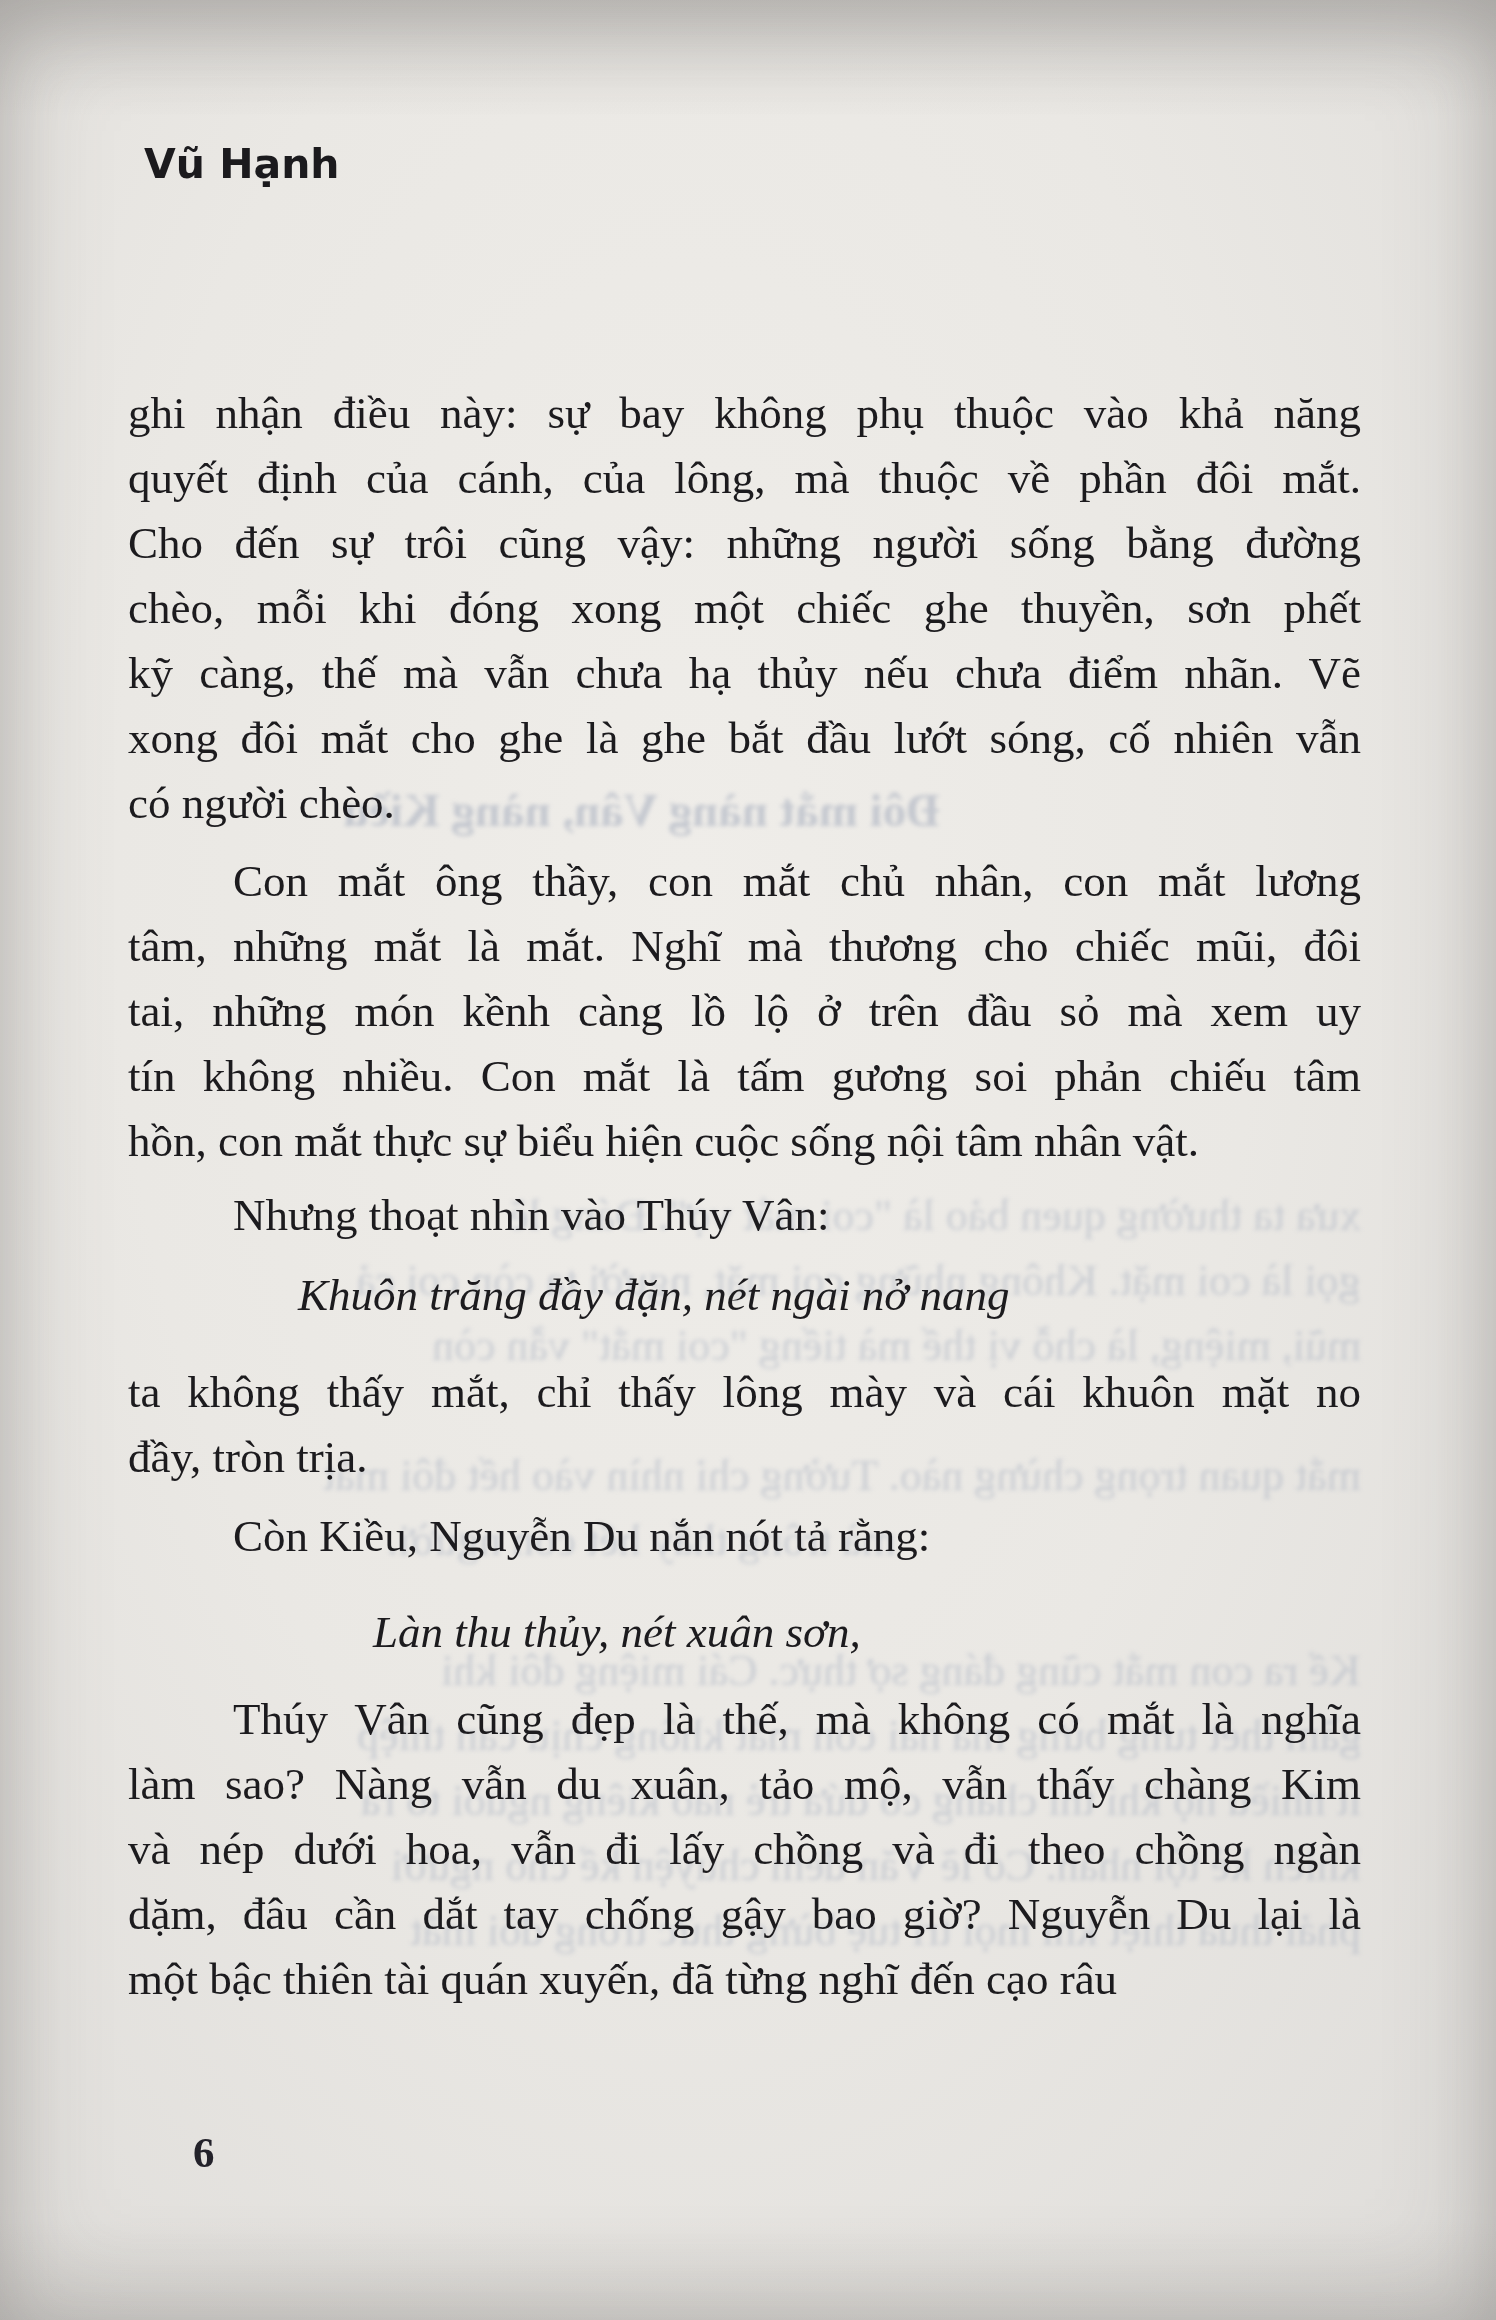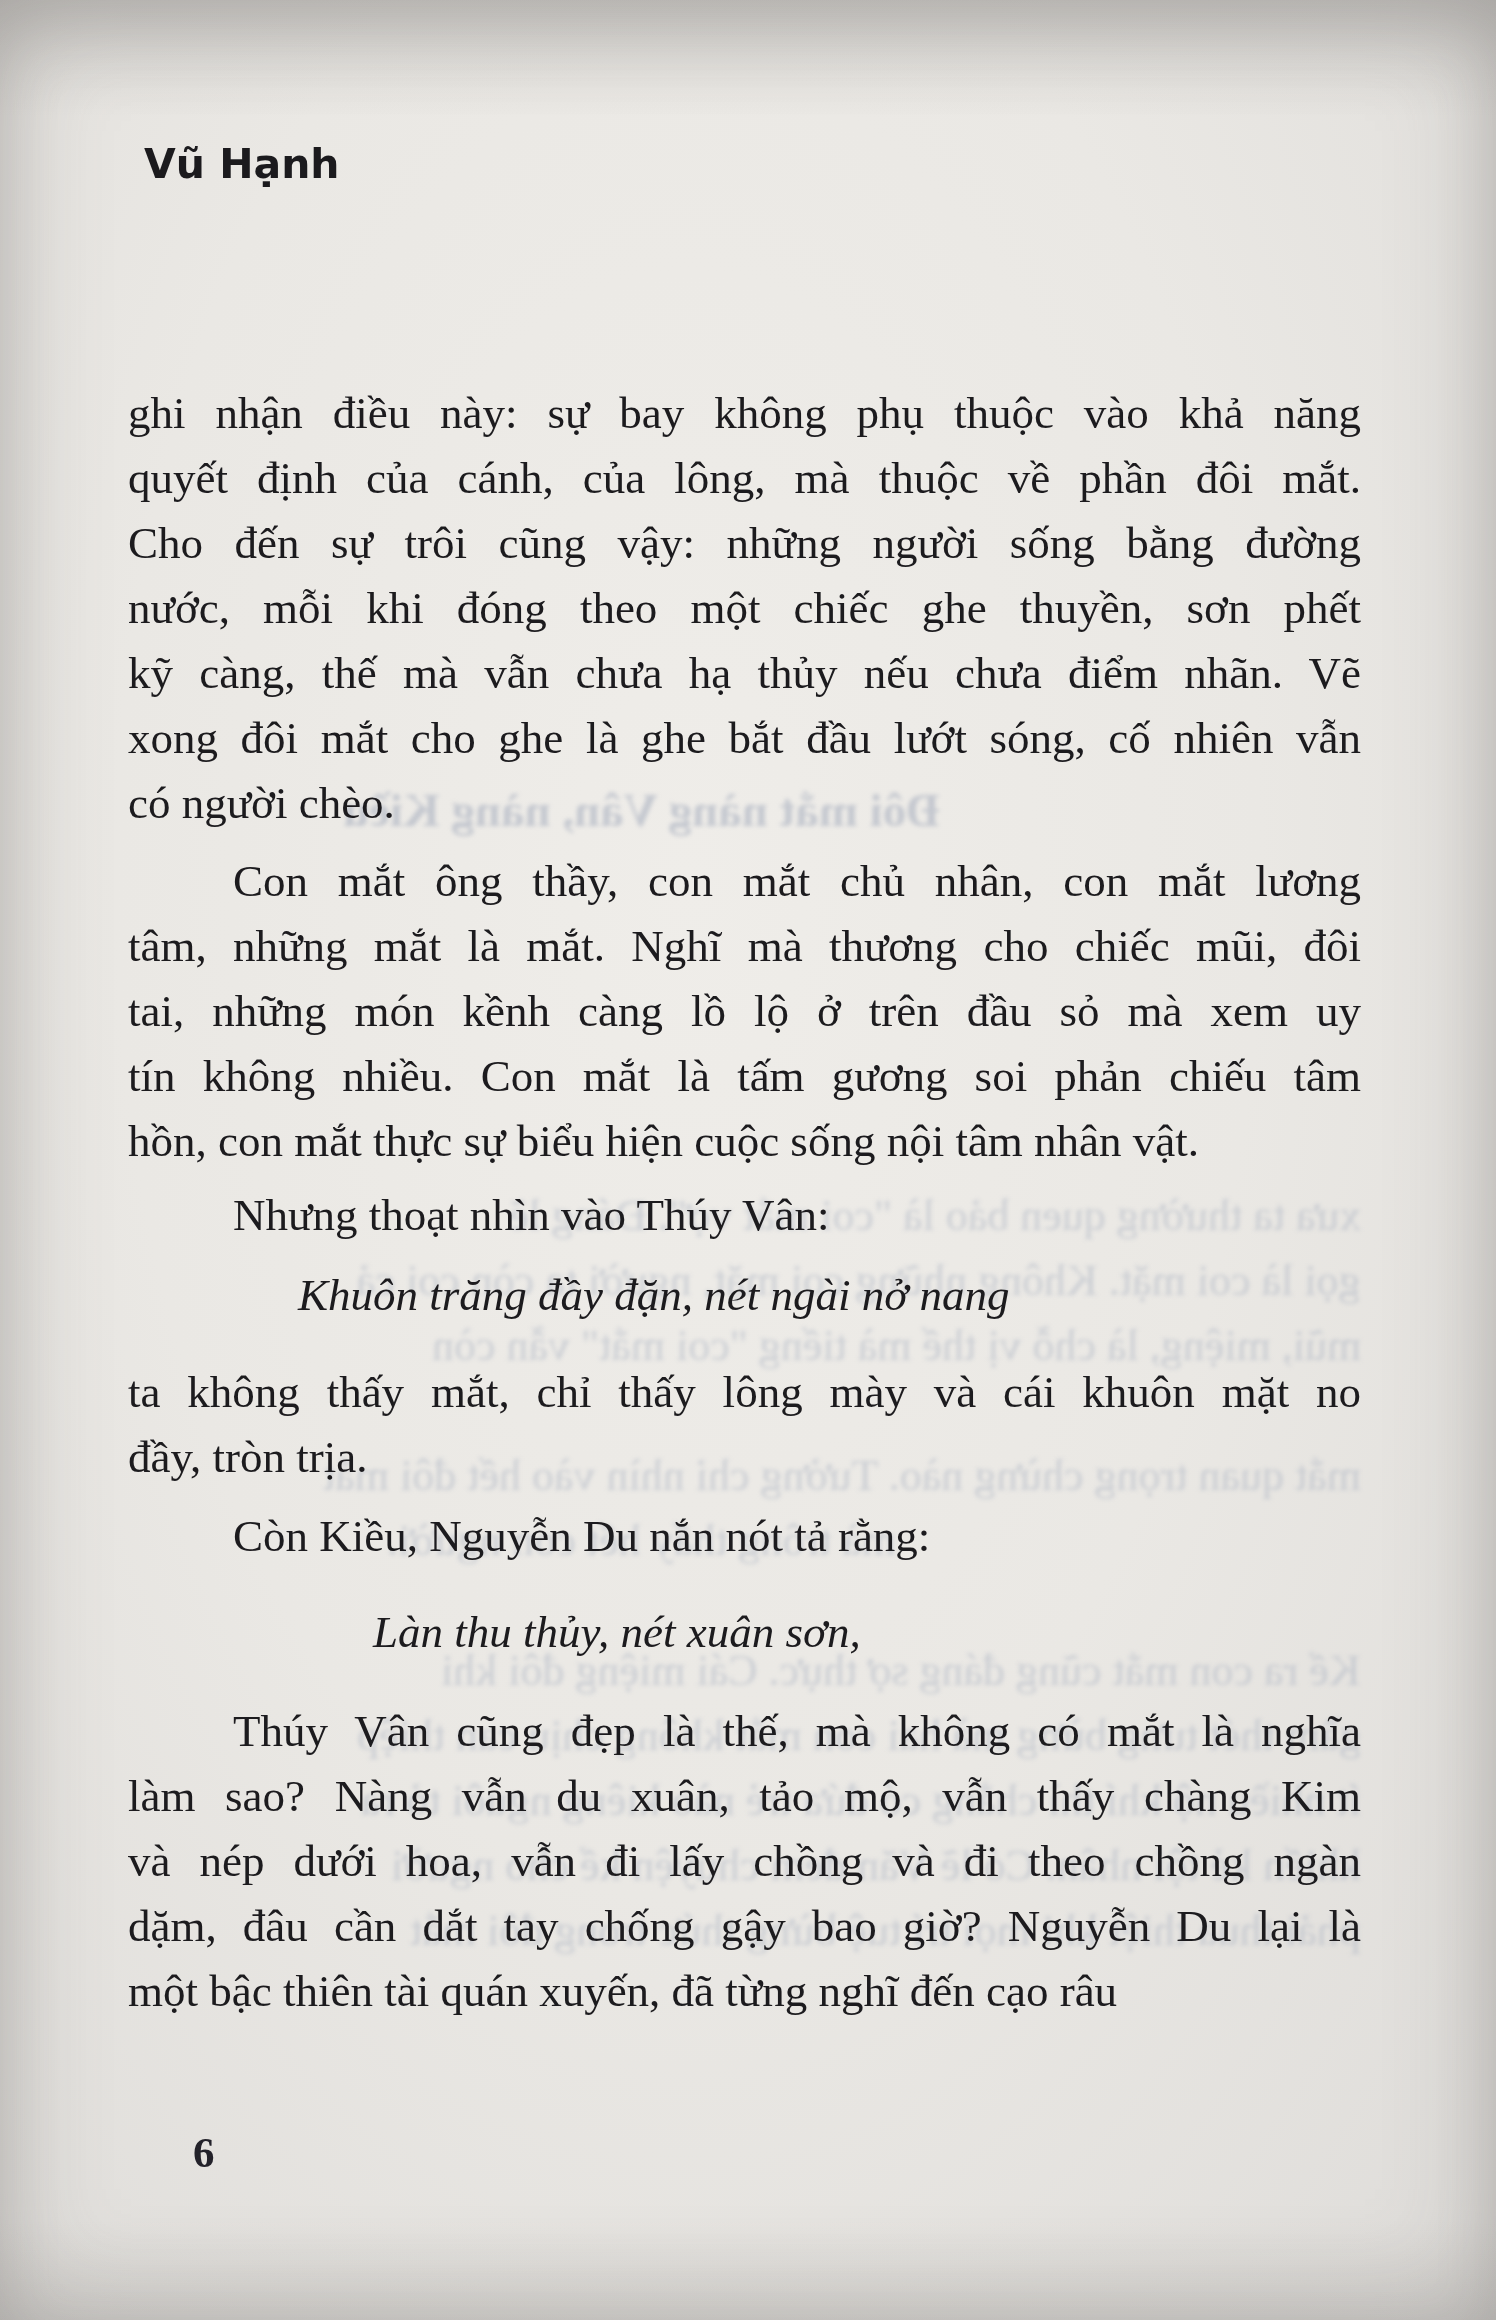--- a/index.html
+++ b/index.html
@@ -67,21 +67,21 @@
       <div class="bleed" style="top: 1901px; right: 135px;">phải thua thiệt khi mọi trí tuệ bừng thức trong đôi mắt</div>
     </div>
 
   <div class="author">Vũ Hạnh</div>
 
   <div class="textcol">
     <div class="para" style="margin-top:0;">
         <div class="line just">ghi nhận điều này: sự bay không phụ thuộc vào khả năng</div>
         <div class="line just">quyết định của cánh, của lông, mà thuộc về phần đôi mắt.</div>
         <div class="line just">Cho đến sự trôi cũng vậy: những người sống bằng đường</div>
-        <div class="line just">nước, mỗi khi đóng theo một chiếc ghe thuyền, sơn phết</div>
+        <div class="line just">chèo, mỗi khi đóng xong một chiếc ghe thuyền, sơn phết</div>
         <div class="line just">kỹ càng, thế mà vẫn chưa hạ thủy nếu chưa điểm nhãn. Vẽ</div>
         <div class="line just">xong đôi mắt cho ghe là ghe bắt đầu lướt sóng, cố nhiên vẫn</div>
         <div class="line">có người chèo.</div>
       </div>
     <div class="para" style="margin-top:13px;">
         <div class="line just indent">Con mắt ông thầy, con mắt chủ nhân, con mắt lương</div>
         <div class="line just">tâm, những mắt là mắt. Nghĩ mà thương cho chiếc mũi, đôi</div>
         <div class="line just">tai, những món kềnh càng lồ lộ ở trên đầu sỏ mà xem uy</div>
         <div class="line just">tín không nhiều. Con mắt là tấm gương soi phản chiếu tâm</div>
         <div class="line">hồn, con mắt thực sự biểu hiện cuộc sống nội tâm nhân vật.</div>
@@ -95,21 +95,21 @@
     <div class="para" style="margin-top:32px;">
         <div class="line just">ta không thấy mắt, chỉ thấy lông mày và cái khuôn mặt no</div>
         <div class="line">đầy, tròn trịa.</div>
       </div>
     <div class="para" style="margin-top:14px;">
         <div class="line indent">Còn Kiều, Nguyễn Du nắn nót tả rằng:</div>
       </div>
     <div class="para quote" style="margin-top:31px;">
         <div class="line" style="padding-left: 245px;">Làn thu thủy, nét xuân sơn,</div>
       </div>
-    <div class="para" style="margin-top:34px;">
+    <div class="para" style="margin-top:22px;">
         <div class="line just indent">Thúy Vân cũng đẹp là thế, mà không có mắt là nghĩa</div>
         <div class="line just">làm sao? Nàng vẫn du xuân, tảo mộ, vẫn thấy chàng Kim</div>
         <div class="line just">và nép dưới hoa, vẫn đi lấy chồng và đi theo chồng ngàn</div>
         <div class="line just">dặm, đâu cần dắt tay chống gậy bao giờ? Nguyễn Du lại là</div>
         <div class="line">một bậc thiên tài quán xuyến, đã từng nghĩ đến cạo râu</div>
       </div>
   </div>
 
   <div class="pageno">6</div>
 </div>

